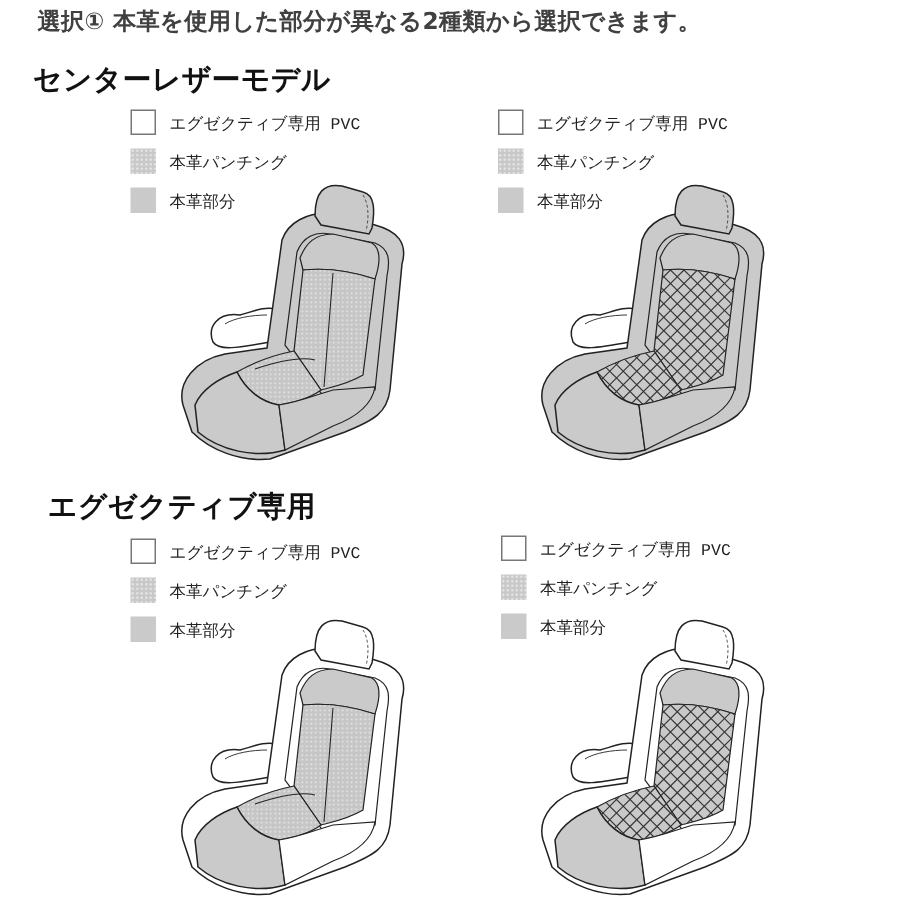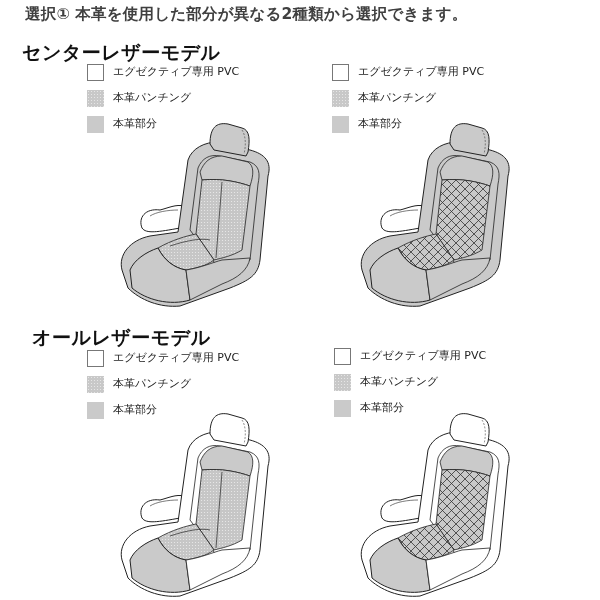--- a/index.html
+++ b/index.html
@@ -1,20 +1,20 @@
 <!DOCTYPE html>
 <html><head>
 <meta charset="utf-8">
 <style>
   html, body { margin:0; padding:0; background:#ffffff; }
   body { width:600px; height:600px; position:relative; overflow:hidden; font-family:"DejaVu Sans", sans-serif; color:#222; }
   .headline { position:absolute; left:25px; top:4px; font-size:15.5px; font-weight:bold; color:#404040; letter-spacing:0.2px; white-space:nowrap; }
   .section-title { position:absolute; font-size:19px; font-weight:bold; color:#111; letter-spacing:0.5px; white-space:nowrap; }
   .legend { position:absolute; }
-  .legend-row { display:flex; align-items:flex-start; height:26px; }
+  .legend-row { display:flex; align-items:flex-end; height:26px;font-family:Liberation Mono, monospace; }
   .swatch { width:17px; height:17px; margin-right:9px; box-sizing:border-box; }
   .swatch.white { border:1px solid #777; background:#fff; }
   .swatch.punch { background-color:#c8c8c8; background-image: radial-gradient(#e6e6e6 0.7px, transparent 0.9px); background-size:3px 3px; }
   .swatch.leather { background:#cacaca; }
   .legend-label { font-size:11px; color:#222; white-space:nowrap; }
   .seat { position:absolute; width:180px; height:200px; }
 </style>
 </head>
 <body>
 
@@ -45,21 +45,21 @@
   <div class="legend-row">
       <div class="swatch punch"></div>
       <span class="legend-label">本革パンチング</span>
     </div>
   <div class="legend-row">
       <div class="swatch leather"></div>
       <span class="legend-label">本革部分</span>
     </div>
 </div>
 
-<div class="section-title" style="left:32px; top:325px;">オールレザーモデル</div>
+<div class="section-title" style="left:32px; top:325px;">エグゼクティブ専用</div>
 
 <div class="legend" style="left:87px; top:350px;">
   <div class="legend-row">
       <div class="swatch white"></div>
       <span class="legend-label">エグゼクティブ専用 PVC</span>
     </div>
   <div class="legend-row">
       <div class="swatch punch"></div>
       <span class="legend-label">本革パンチング</span>
     </div>

